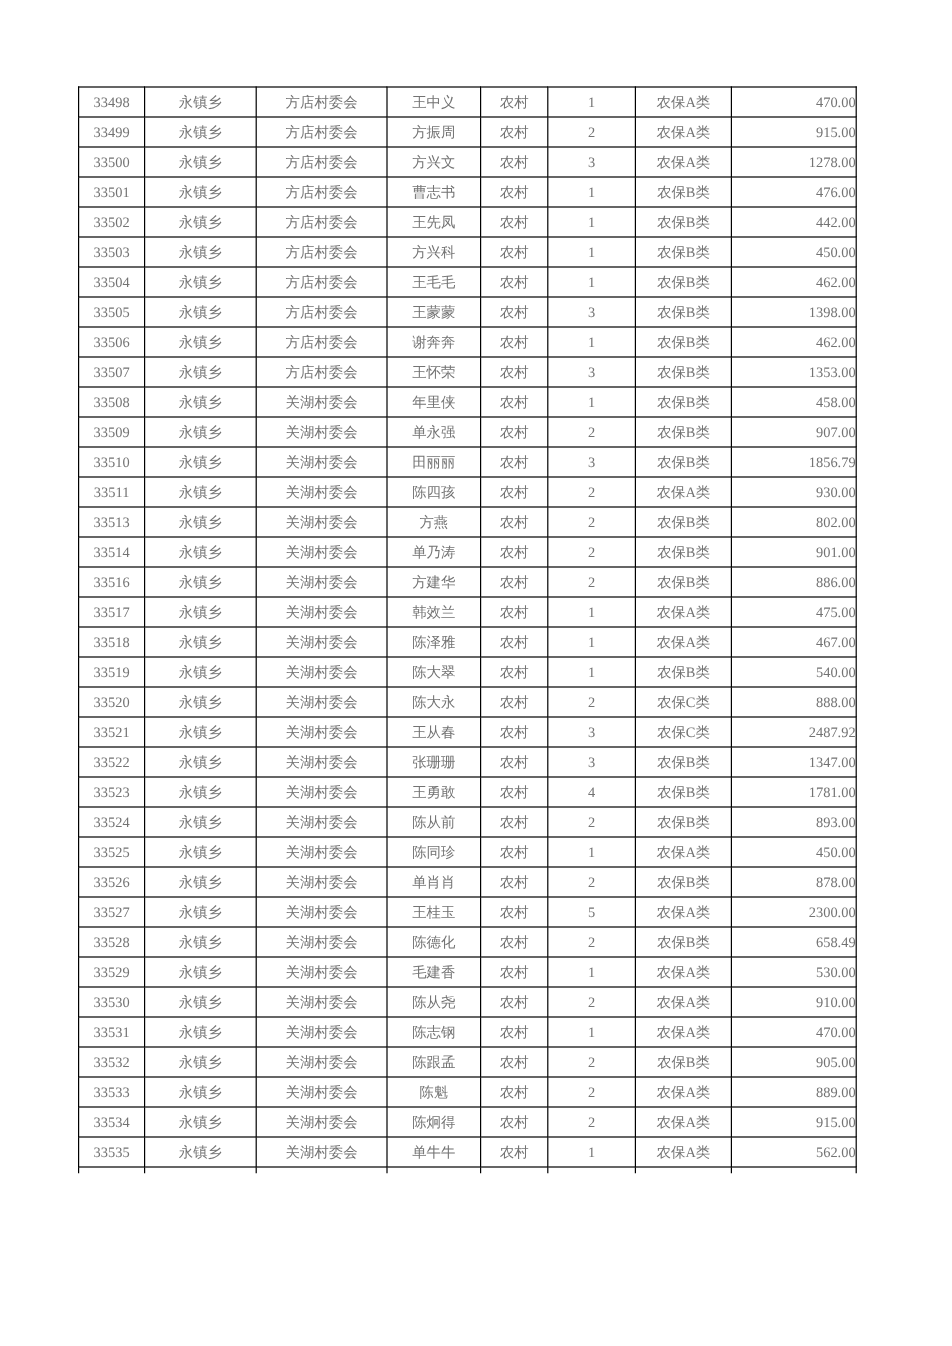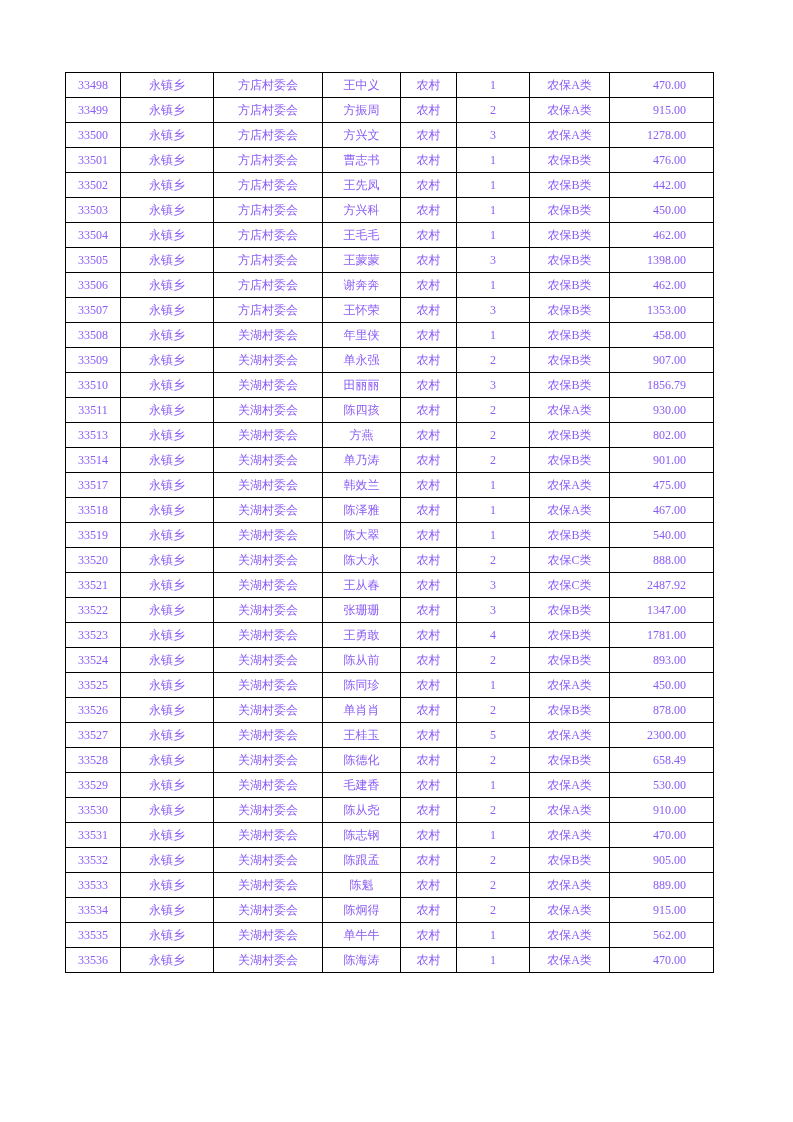--- a/index.html
+++ b/index.html
@@ -7,21 +7,21 @@
     padding: 0;
     background: #ffffff;
   }
   .sheet {
     position: relative;
     width: 793px;
     height: 978px;
     background: #ffffff;
     overflow: hidden;
     font-family: "Liberation Serif", "DejaVu Serif", serif;
-    color: #8b5cf6;
+    color: #737373;
   }
   table.data-table {
     position: absolute;
     left: 65px;
     top: 72px;
     width: 648px;
     border-collapse: collapse;
     table-layout: fixed;
   }
   table.data-table col.c-serial    { width: 55px; }
@@ -37,21 +37,20 @@
     height: 24px;
     padding: 0;
     font-size: 12px;
     line-height: 24px;
     text-align: center;
     white-space: nowrap;
     overflow: hidden;
   }
   table.data-table td:last-child {
     text-align: right;
-    padding-right: 27px;
   }
 </style>
 </head>
 <body>
 
 <div class="sheet">
   <table class="data-table">
     <colgroup>
       <col class="c-serial">
       <col class="c-township">
@@ -217,20 +216,30 @@
           <td>33514</td>
           <td>永镇乡</td>
           <td>关湖村委会</td>
           <td>单乃涛</td>
           <td>农村</td>
           <td>2</td>
           <td>农保B类</td>
           <td>901.00</td>
         </tr>
         <tr>
+          <td>33516</td>
+          <td>永镇乡</td>
+          <td>关湖村委会</td>
+          <td>方建华</td>
+          <td>农村</td>
+          <td>2</td>
+          <td>农保B类</td>
+          <td>886.00</td>
+        </tr>
+        <tr>
           <td>33517</td>
           <td>永镇乡</td>
           <td>关湖村委会</td>
           <td>韩效兰</td>
           <td>农村</td>
           <td>1</td>
           <td>农保A类</td>
           <td>475.00</td>
         </tr>
         <tr>

